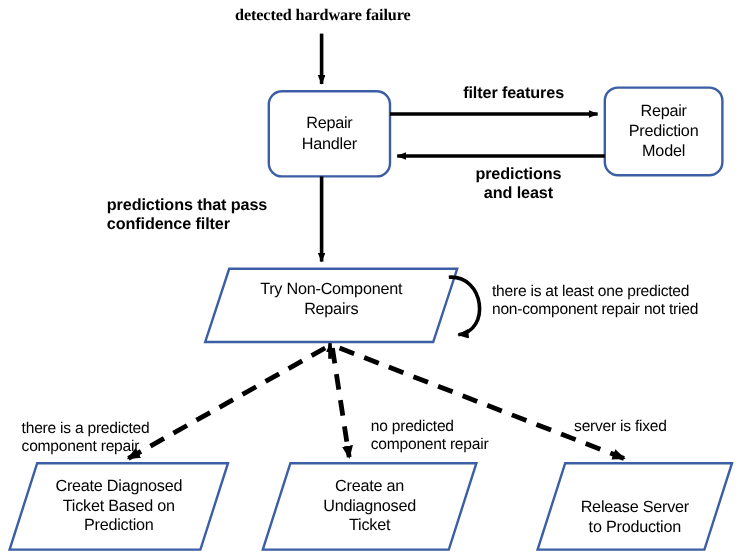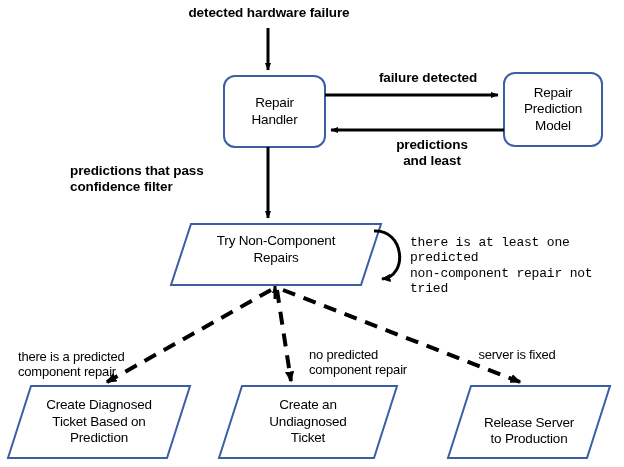--- a/index.html
+++ b/index.html
@@ -75,31 +75,31 @@
 Ticket Based on
 Prediction</div>
 
 <div class="node-text" style="left:224px;top:386px;width:168px;height:72px;">Create an
 Undiagnosed
 Ticket</div>
 
 <div class="node-text" style="left:453px;top:386px;width:152px;height:90px;">Release Server
 to Production</div>
 
-<div class="lbl bold ctr" style="left:163px;top:5px;width:212px;">detected hardware failure</div>
+<div class="lbl bold ctr" style="left:163px;top:5px;width:212px;font-family:Liberation Serif, serif;">detected hardware failure</div>
 
-<div class="lbl bold ctr" style="left:353px;top:70px;width:150px;">failure detected</div>
+<div class="lbl bold ctr" style="left:353px;top:70px;width:150px;">filter features</div>
 
 <div class="lbl bold ctr" style="left:370px;top:137px;width:124px;">predictions
 and least</div>
 
-<div class="lbl bold" style="left:70px;top:163px;width:180px;">predictions that pass
+<div class="lbl bold" style="left:89px;top:163px;width:180px;">predictions that pass
 confidence filter</div>
 
-<div class="lbl plain" style="left:410px;top:235px;width:212px;font-family:Liberation Mono, monospace;">there is at least one predicted
+<div class="lbl plain" style="left:410px;top:235px;width:212px;">there is at least one predicted
 non-component repair not tried</div>
 
 <div class="lbl plain" style="left:18px;top:349px;width:164px;">there is a predicted
 component repair</div>
 
 <div class="lbl plain" style="left:309px;top:347px;width:156px;">no predicted
 component repair</div>
 
 <div class="lbl plain" style="left:457px;top:347px;width:120px;text-align:center;">server is fixed</div>
 

